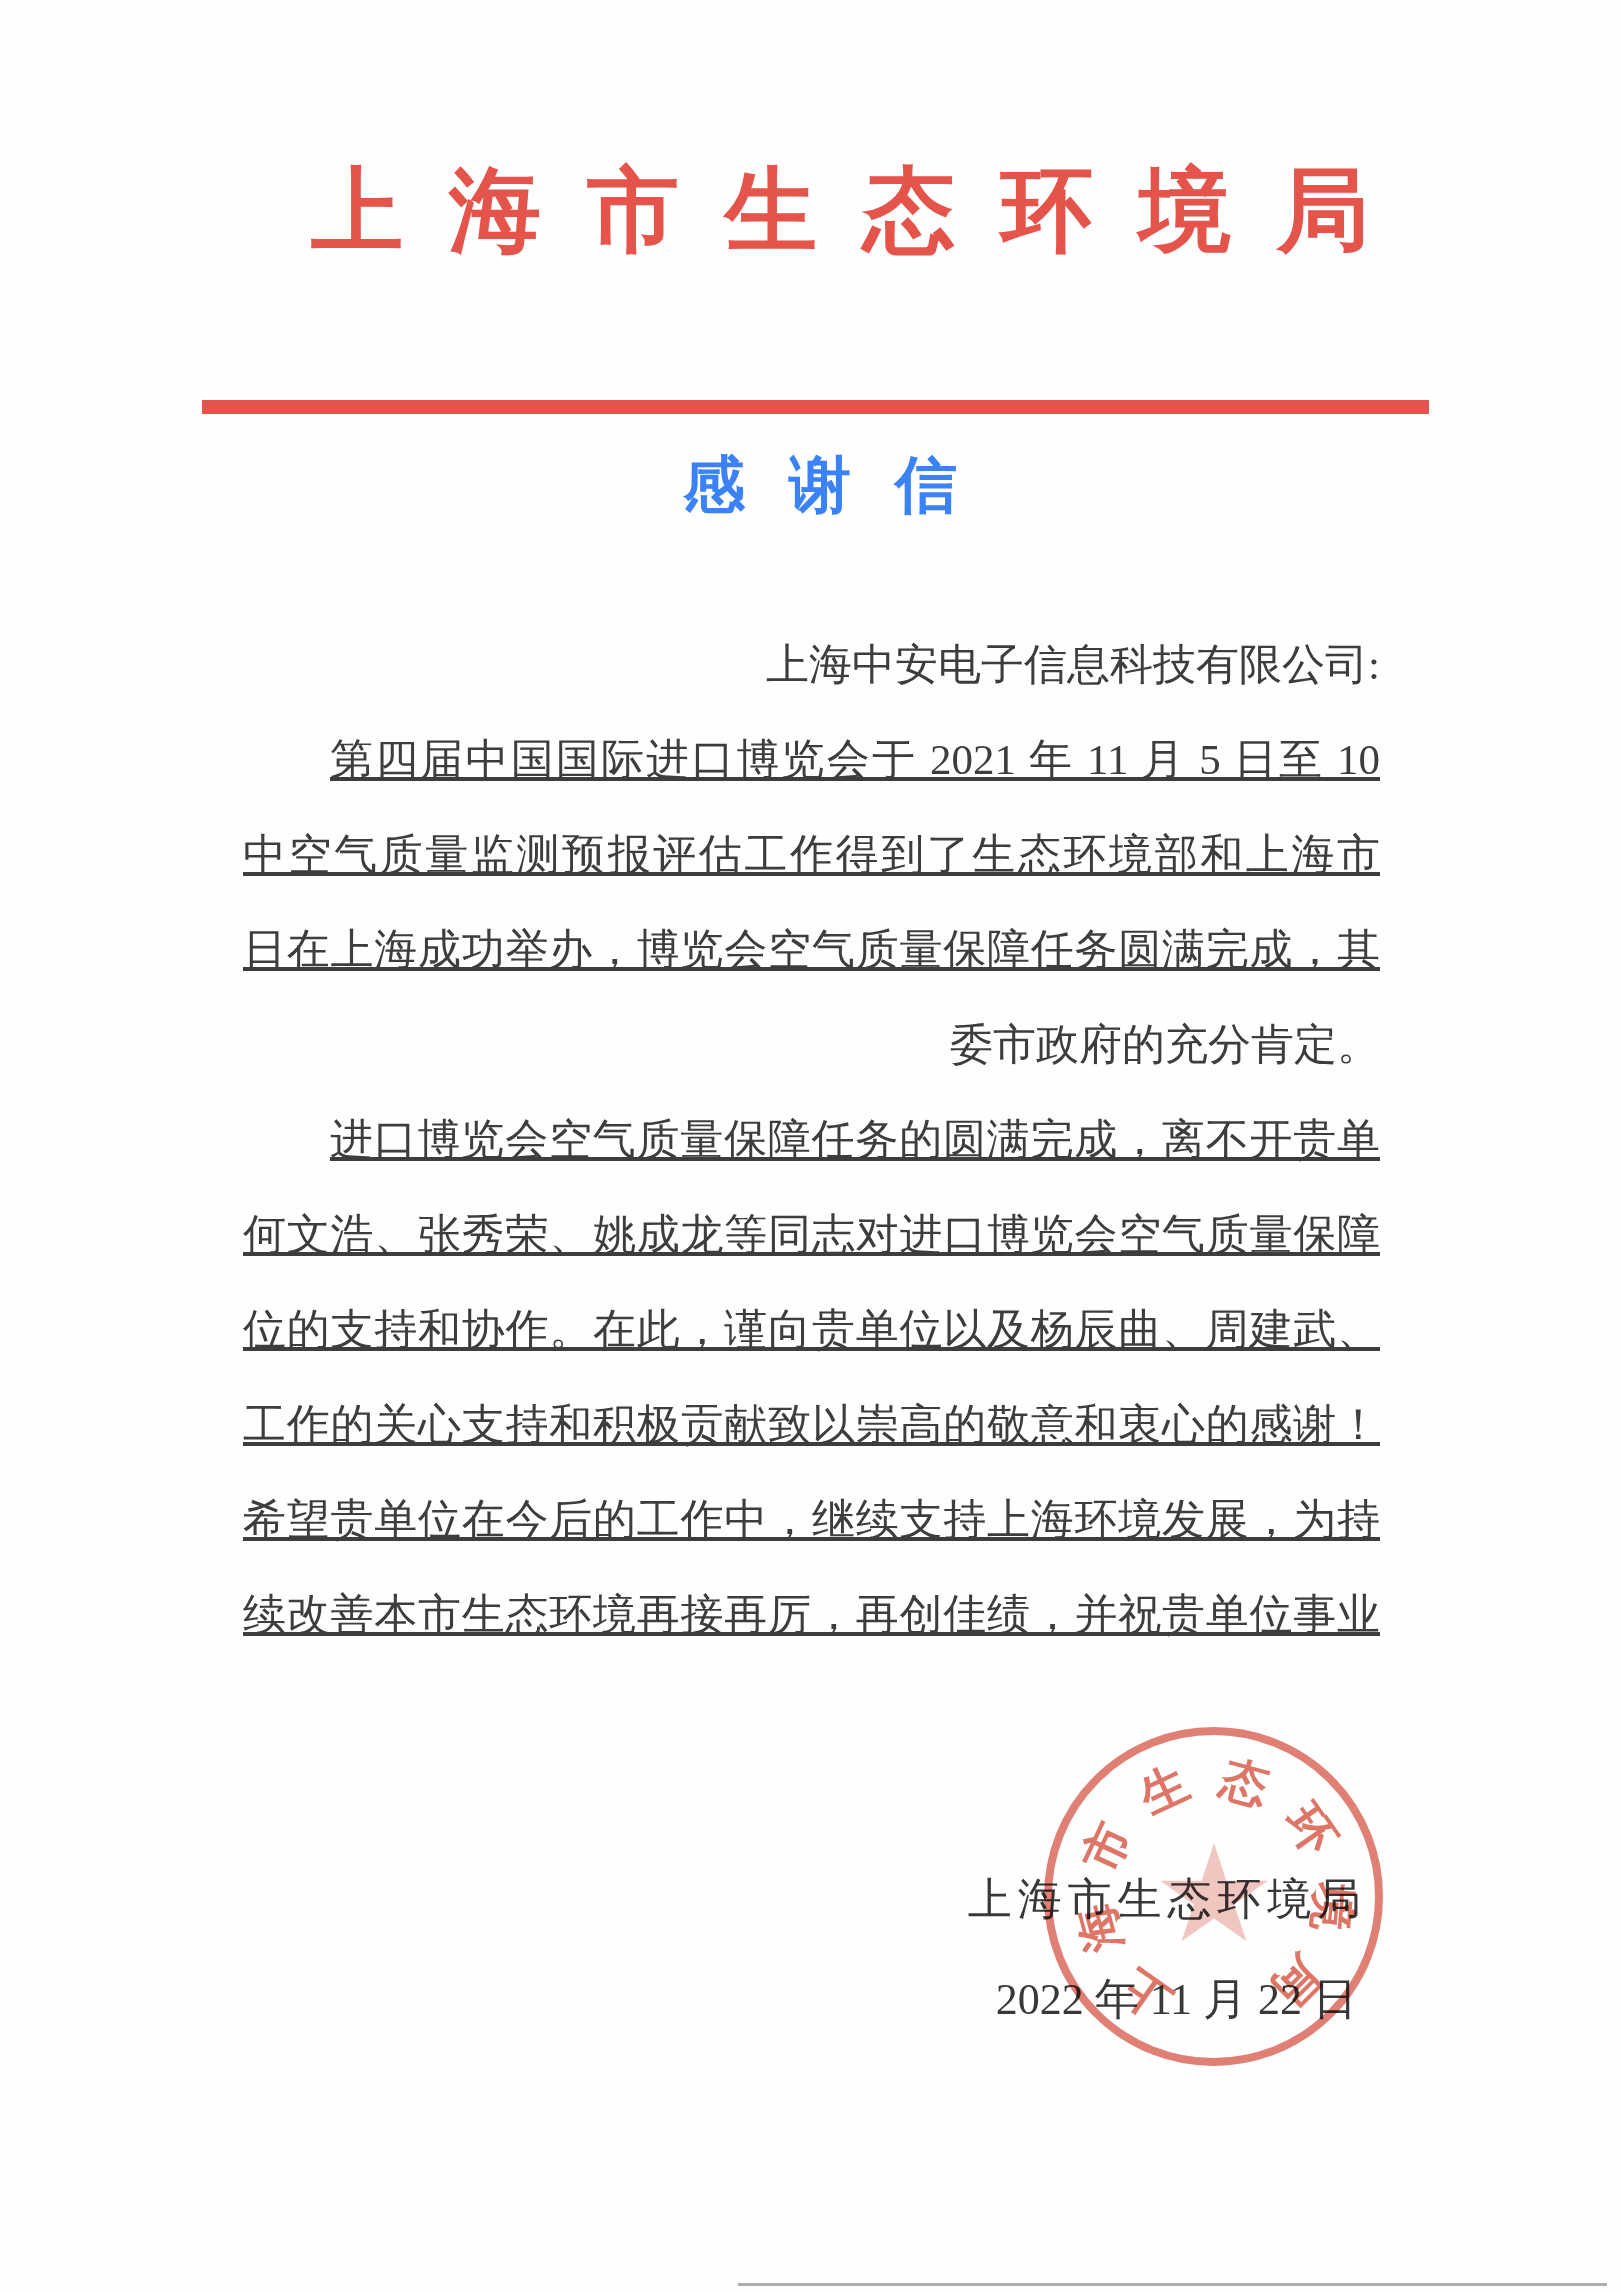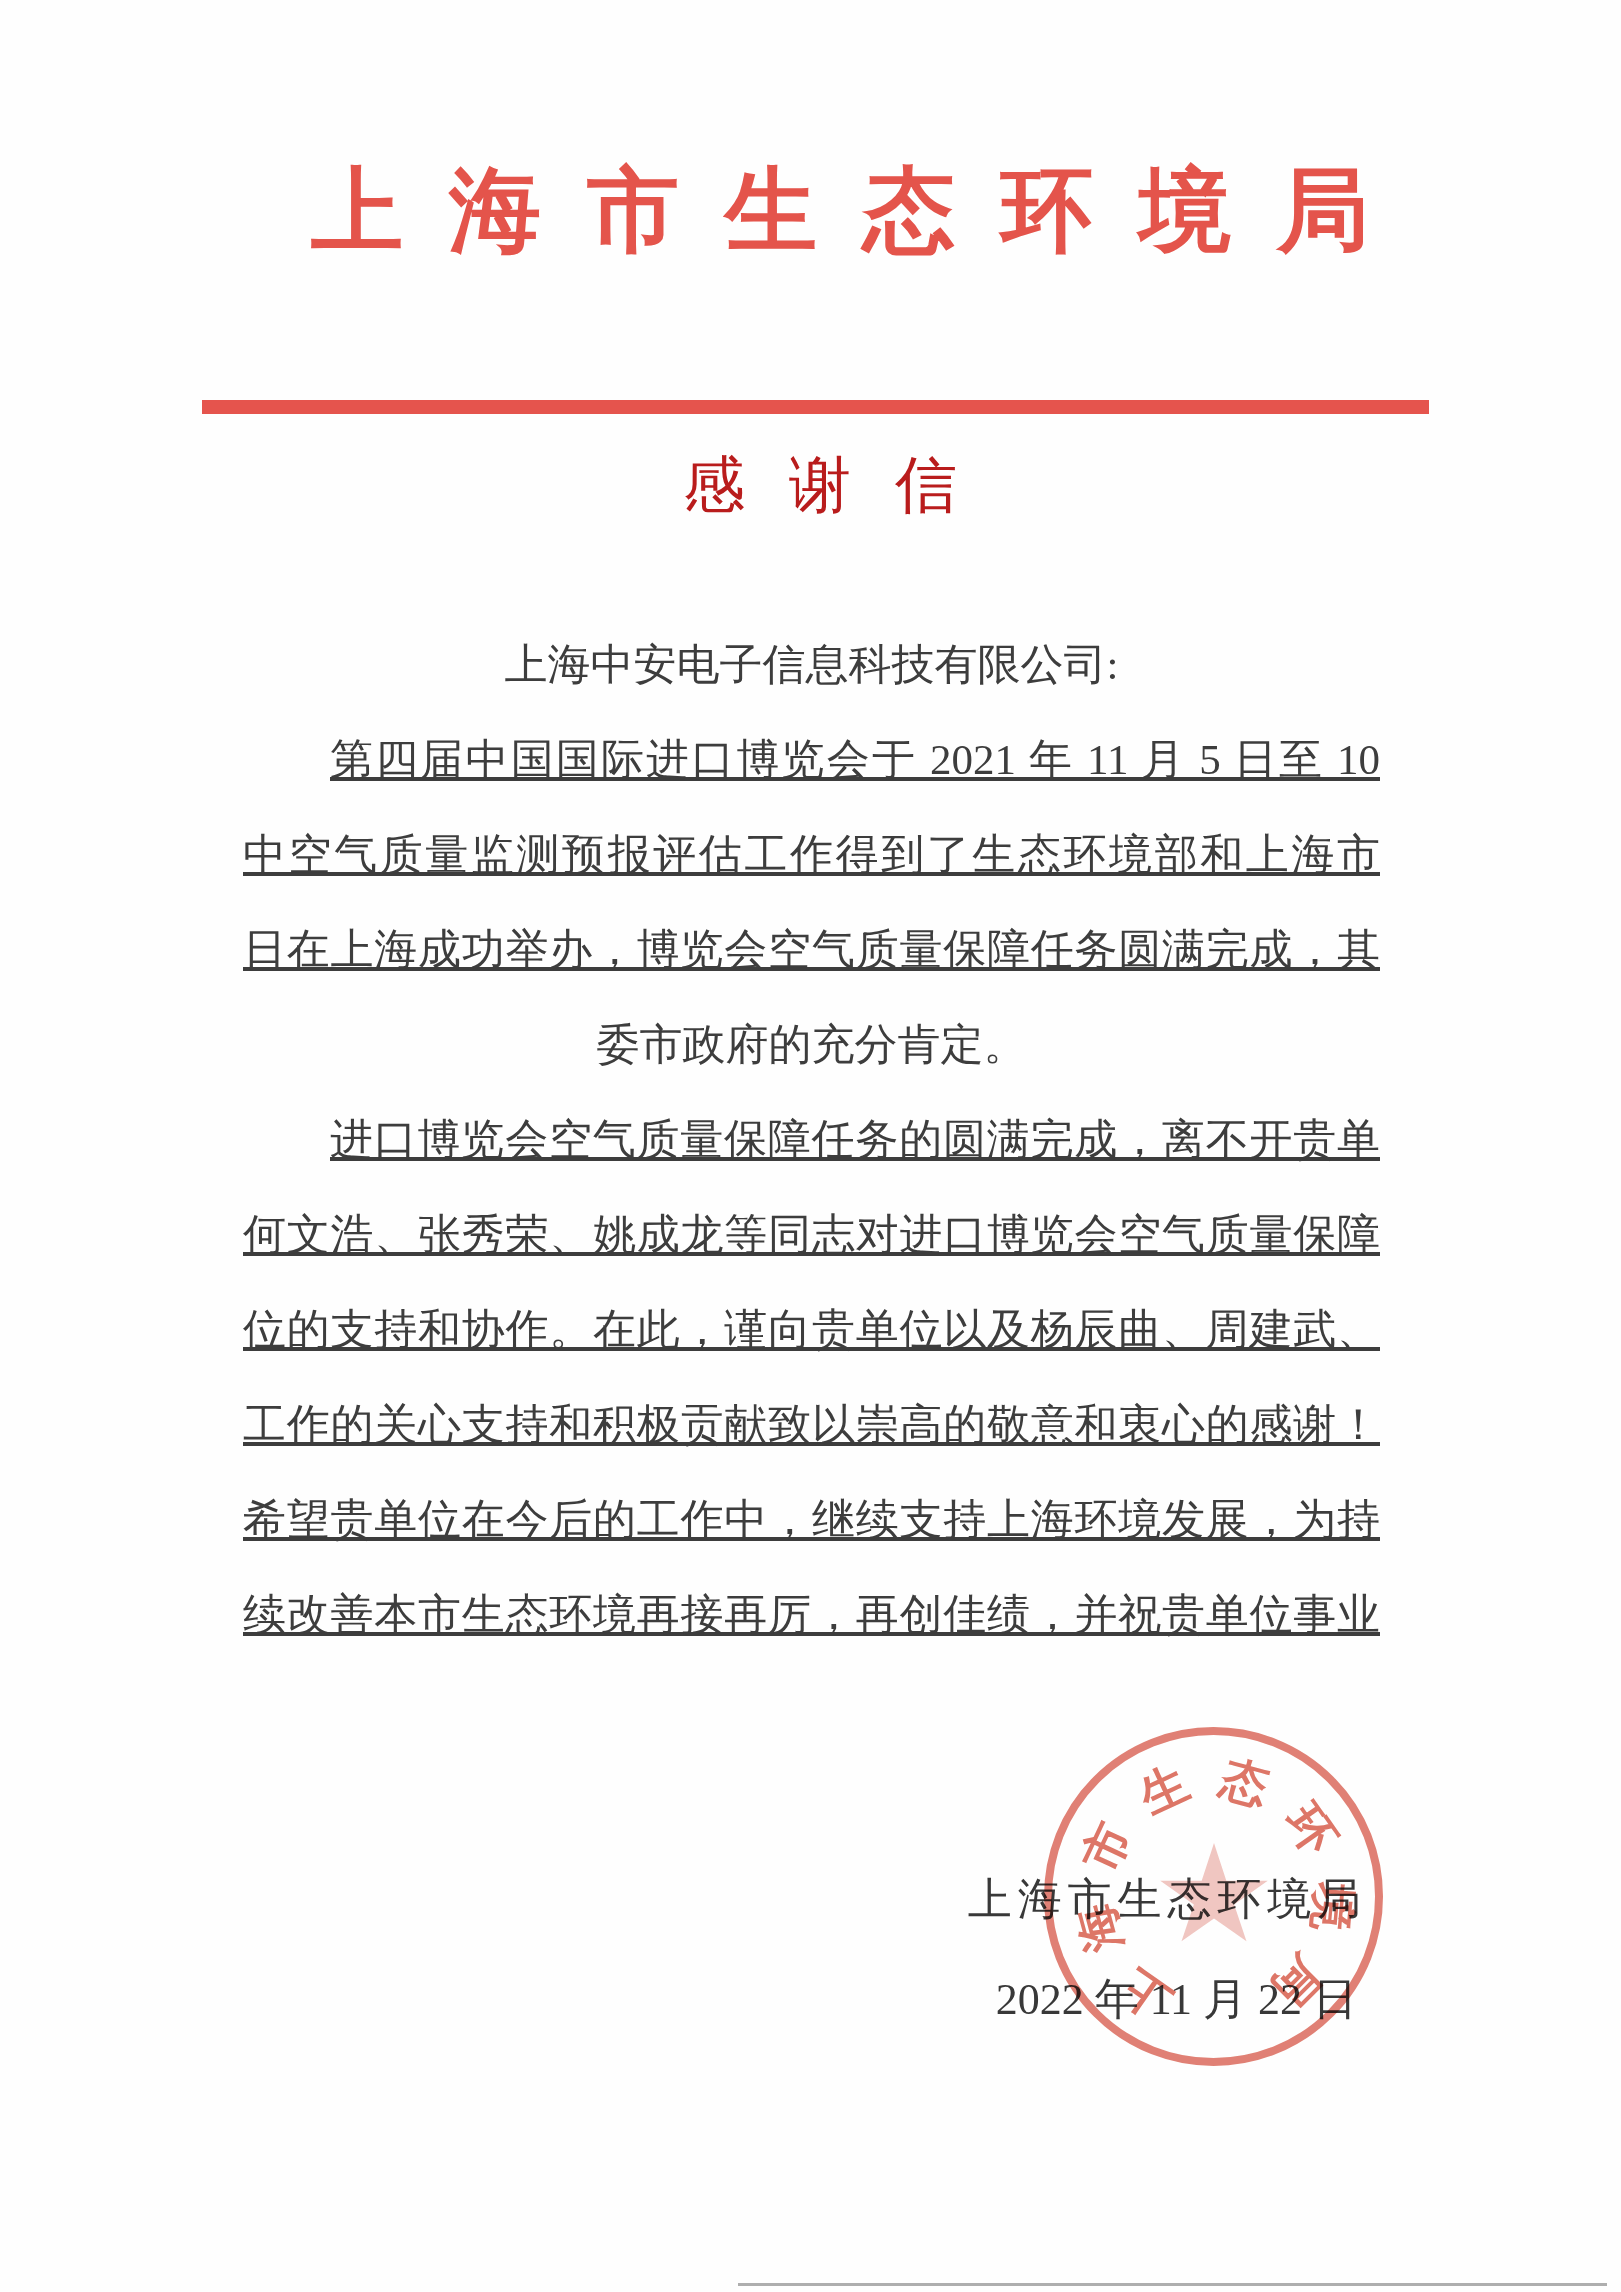--- a/index.html
+++ b/index.html
@@ -9,27 +9,27 @@
   }
   .masthead{
     position:absolute;left:311px;top:163px;font-size:92px;line-height:96px;font-weight:bold;
     letter-spacing:46px;white-space:nowrap;color:var(--header-red,#e4544b);
   }
   .rule{
     position:absolute;left:202px;top:400px;width:1227px;height:13.7px;
     background:var(--rule-red,#e5544d);
   }
   .doc-title{
-    position:absolute;left:683px;top:453px;font-size:62px;line-height:65px;font-weight:normal;
-    letter-spacing:44px;white-space:nowrap;color:#b91c1c;
+    position:absolute;left:683px;top:453px;font-size:62px;line-height:65px;font-weight:bold;
+    letter-spacing:44px;white-space:nowrap;color:#3b82f6;
   }
   .body-block{
     position:absolute;left:243px;top:617px;width:1137px;font-size:43px;color:var(--text,#3d3d3d);
   }
-  .bline{height:95px;line-height:95px;text-align:center;}
+  .bline{height:95px;line-height:95px;text-align:right;}
   .bline.just{text-align:justify;text-align-last:justify;text-justify:inter-ideograph;text-decoration:underline;}
   .bline.indent{text-indent:87px;}
   .signature{
     position:absolute;right:254px;top:1877px;font-size:44px;line-height:45px;
     letter-spacing:5.9px;white-space:nowrap;color:#383838;
   }
   .date-line{
     position:absolute;right:264px;top:1977px;font-size:44px;line-height:45px;
     white-space:nowrap;color:#383838;
   }

